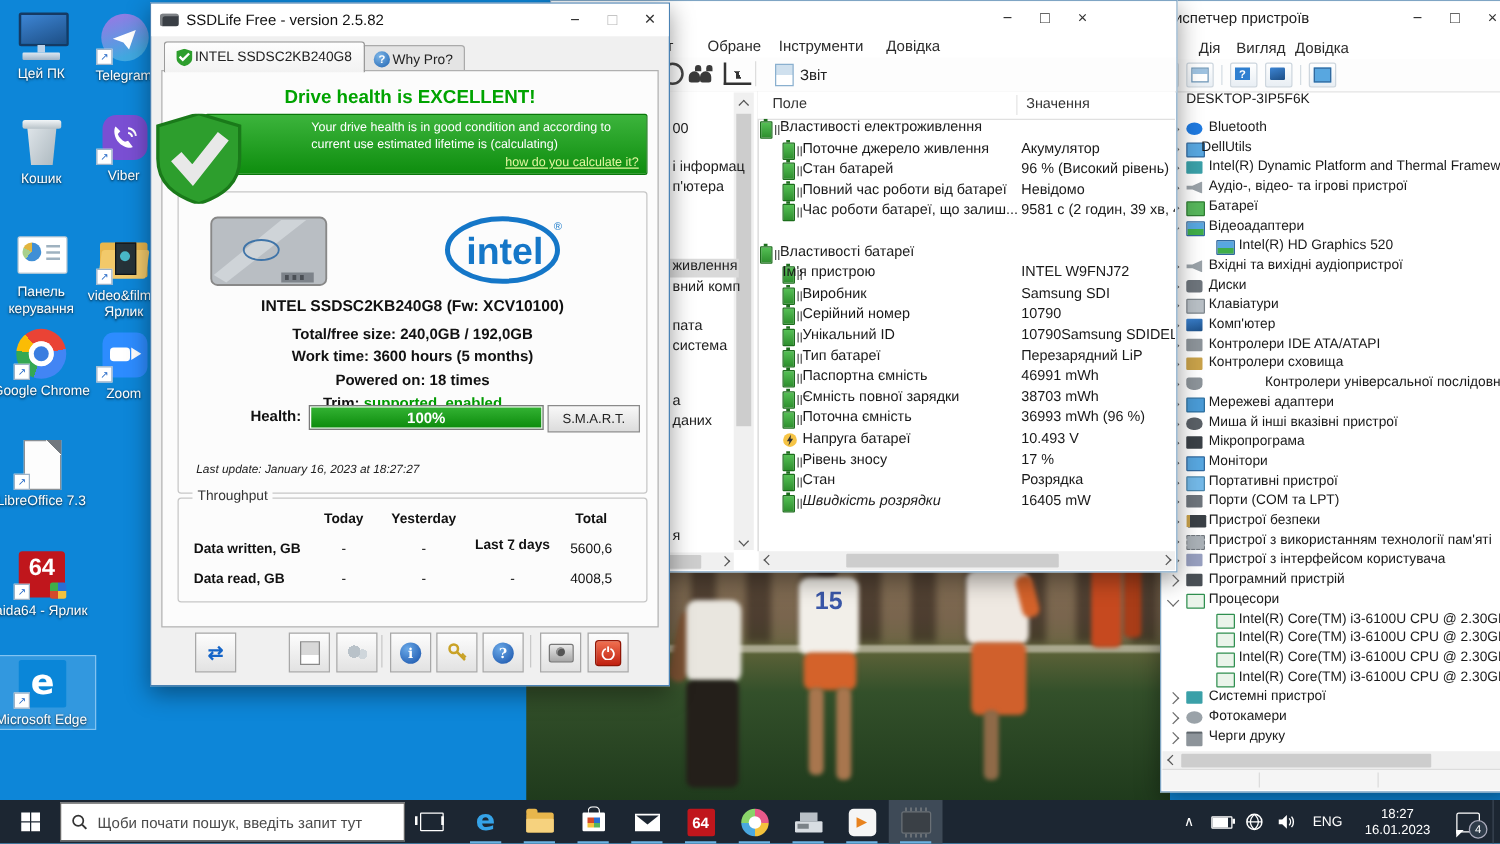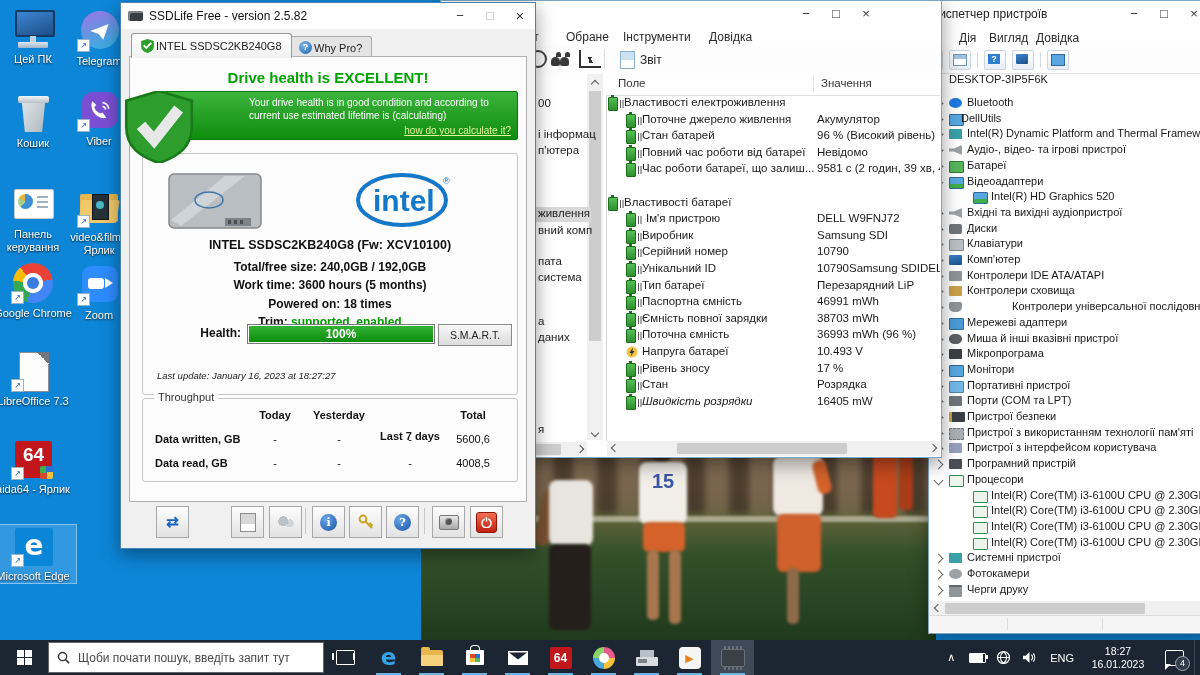--- a/index.html
+++ b/index.html
@@ -656,22 +656,22 @@
           <div class="ab" style="left: 20px;"></div>
           <div class="lbl" style="left: 36px;">Час роботи батареї, що залиш...</div>
           <div class="val">9581 с (2 годин, 39 хв, 41 с)</div>
         </div>
         <div class="arow hd" style="top: 100px;">
           <div class="ab" style="left: 2px;"></div>
           <div class="lbl" style="left: 18px;">Властивості батареї</div>
         </div>
         <div class="arow" style="top: 116px;">
           <div class="ab" style="left: 20px;"></div>
-          <div class="lbl" style="left: 40px;">Ім'я пристрою</div>
-          <div class="val">DELL W9FNJ72</div>
+          <div class="lbl" style="left: 20px;">Ім'я пристрою</div>
+          <div class="val">INTEL W9FNJ72</div>
         </div>
         <div class="arow" style="top: 133px;">
           <div class="ab" style="left: 20px;"></div>
           <div class="lbl" style="left: 36px;">Виробник</div>
           <div class="val">Samsung SDI</div>
         </div>
         <div class="arow" style="top: 149px; padding-left: 43px;">
           <div class="ab" style="left: 20px;"></div>
           <div class="lbl" style="left: 36px;">Серійний номер</div>
           <div class="val">10790</div>

